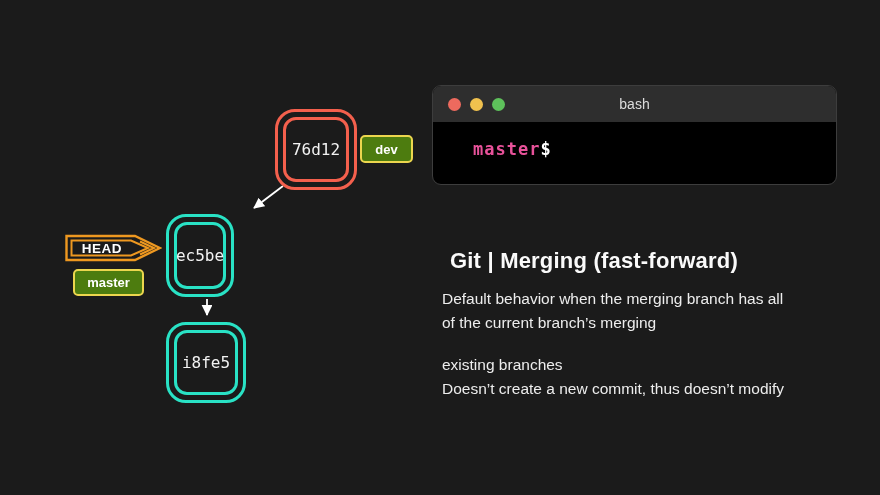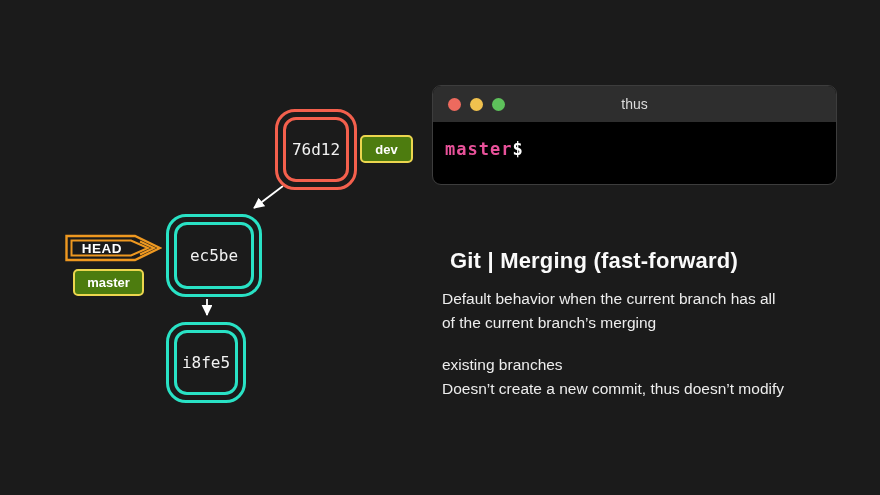--- a/index.html
+++ b/index.html
@@ -19,21 +19,21 @@
   .commit-inner {
     box-sizing:border-box; width:100%; height:100%;
     border:3px solid; border-radius:13px;
     display:flex; align-items:center; justify-content:center;
     font-family:"DejaVu Sans Mono", monospace;
     font-size:16px; color:#f2f2f2;
   }
   .commit.red, .commit.red .commit-inner { border-color:#f4604d; }
   .commit.teal, .commit.teal .commit-inner { border-color:#29e2c5; }
   #commit-76d12 { left:275px; top:109px; width:82px; height:81px; }
-  #commit-ec5be { left:166px; top:214px; width:96px; height:83px;text-align:center; }
+  #commit-ec5be { left:166px; top:214px; width:68px; height:83px;text-align:center; }
   #commit-i8fe5 { left:166px; top:322px; width:80px; height:81px; }
 
   .branch-label {
     position:absolute; box-sizing:border-box;
     border:2px solid #ecd64e; background:#4d7c0f; border-radius:5px;
     color:#ffffff; font-size:13px; font-weight:bold;
     display:flex; align-items:center; justify-content:center;
   }
   #label-dev    { left:360px; top:135px; width:53px; height:28px; }
   #label-master { left:73px;  top:269px; width:71px; height:27px; }
@@ -58,21 +58,21 @@
   }
   .dot { width:13px; height:13px; border-radius:50%; margin-right:9px; z-index:2; }
   .dot-red    { background:#ed6a5e; }
   .dot-yellow { background:#f0c14e; }
   .dot-green  { background:#5ec15b; }
   .terminal-title {
     position:absolute; left:0; right:0; text-align:center;
     color:#dcdcdc; font-size:14px;
   }
   .terminal-body {
-    padding:17px 0 0 12px;
+    padding:17px 0 0 40px;
     font-family:"DejaVu Sans Mono", monospace;
     font-size:17px; font-weight:bold; letter-spacing:1px;
   }
   .prompt-branch { color:#e8529a; }
   .prompt-symbol { color:#ffffff; }
 
   
   .heading {
     position:absolute; left:442px; top:240px; margin:8px;
     color:#fafafa; font-size:22px; font-weight:bold; letter-spacing:0.2px;
@@ -132,31 +132,31 @@
       <polyline points="75,7.5 89,14 75,20.5" fill="none" stroke="#ee9820" stroke-width="2"></polyline>
     </svg>
     <span class="head-text">HEAD</span>
   </div>
 
   <div class="terminal">
     <div class="terminal-header">
       <span class="dot dot-red"></span>
       <span class="dot dot-yellow"></span>
       <span class="dot dot-green"></span>
-      <span class="terminal-title">thus</span>
+      <span class="terminal-title">bash</span>
     </div>
     <div class="terminal-body">
       <span class="prompt-branch">master</span><span class="prompt-symbol">$</span>
     </div>
   </div>
 
   <h1 class="heading">Git | Merging (fast-forward)</h1>
 
   <div class="para" id="para-1">
-    <div>Default behavior when the current branch has all</div>
+    <div>Default behavior when the merging branch has all</div>
     <div>of the current branch’s merging</div>
   </div>
 
   <div class="para" id="para-2">
     <div>existing branches</div>
     <div>Doesn’t create a new commit, thus doesn’t modify</div>
   </div>
 
 </div>
 

